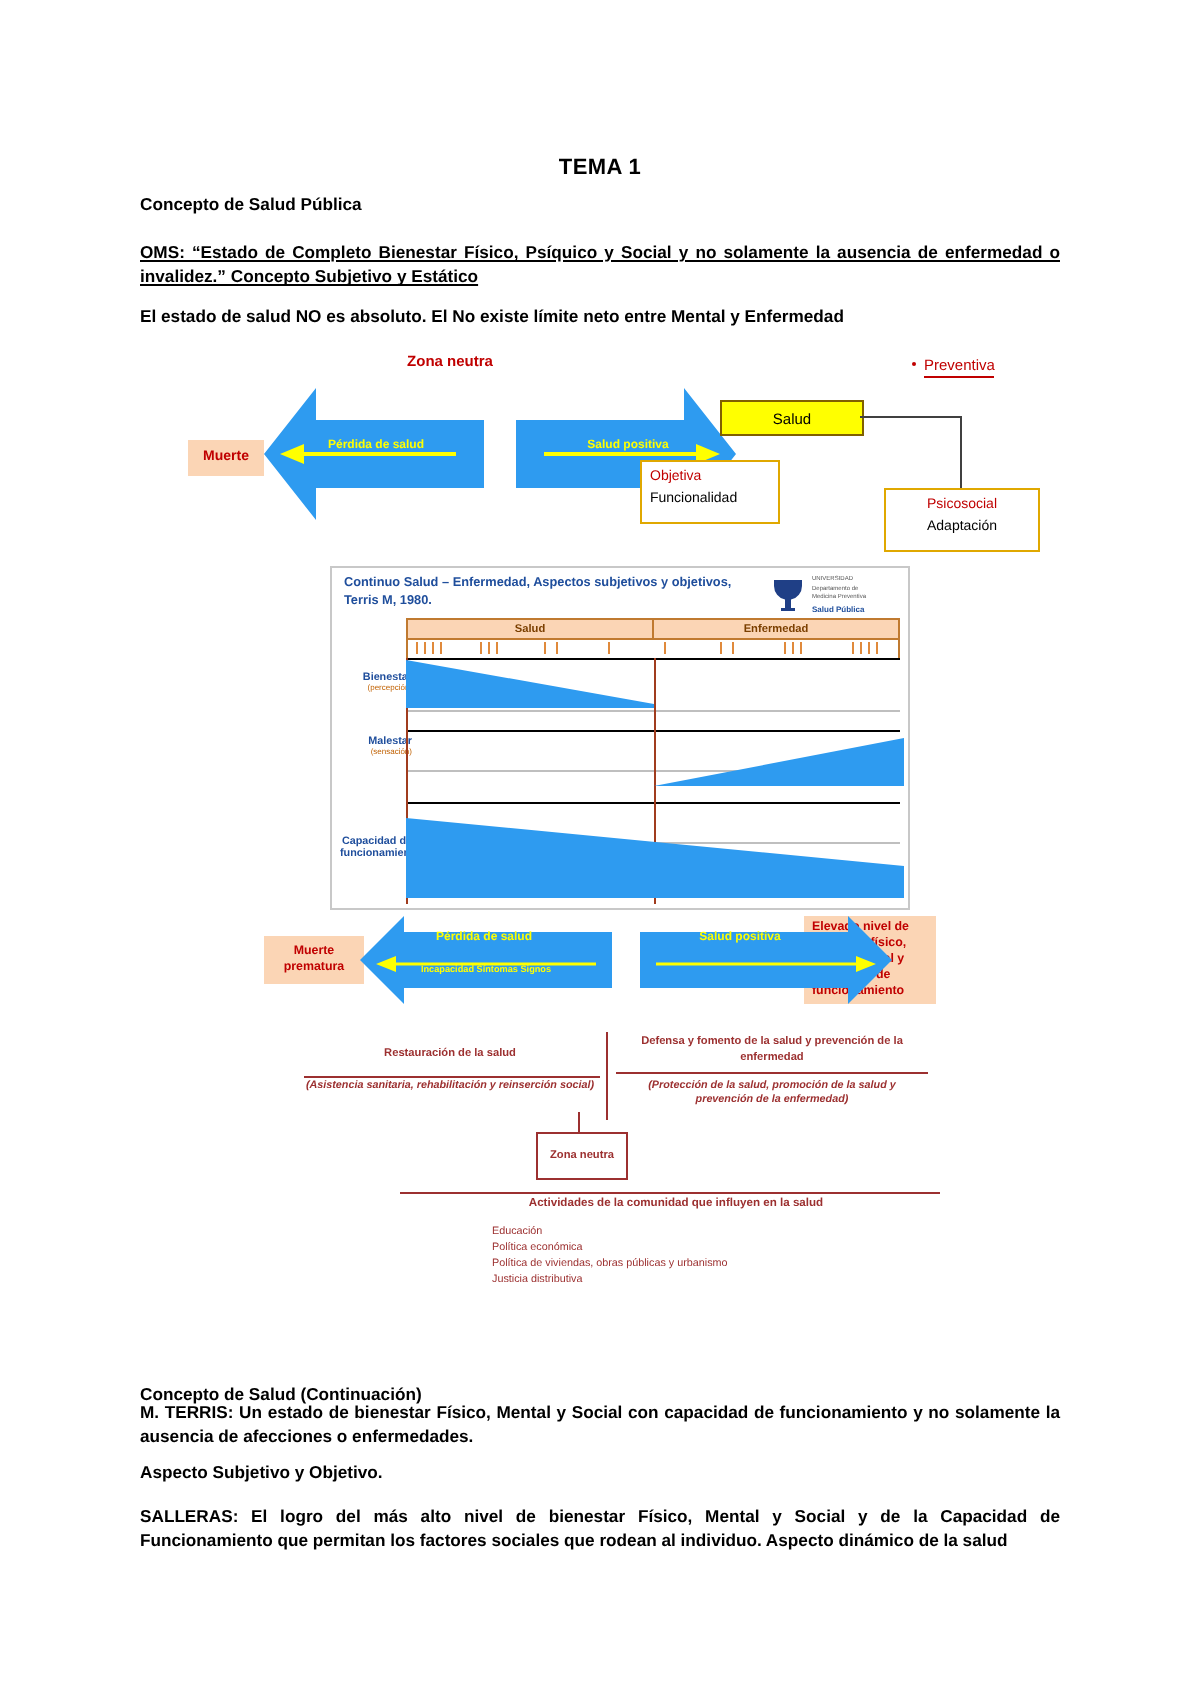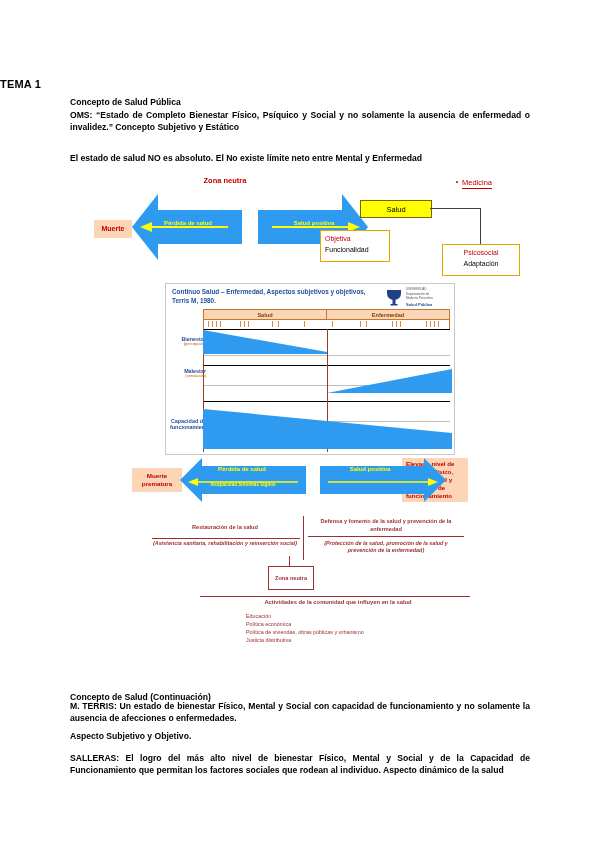--- a/index.html
+++ b/index.html
@@ -6,29 +6,29 @@
   html,body{margin:0;padding:0;background:#ffffff;}
   body{
     width:600px;height:848px;position:relative;overflow:hidden;
     font-family:"Liberation Sans","DejaVu Sans",sans-serif;
     color:#000;
   }
   .page{position:absolute;inset:0;padding:0;}
 
   
   .doc-title{
-    position:absolute;left:0;right:0;top:78px;text-align:left;
+    position:absolute;left:0;right:0;top:78px;text-align:center;
     font-size:11px;font-weight:bold;letter-spacing:.2px;
   }
   .para{
     position:absolute;left:70px;width:460px;
     font-size:8.6px;line-height:1.45;font-weight:bold;text-align:justify;
   }
   .p1{top:96px;}
-  .p2{top:109px;}
+  .p2{top:120px;text-decoration:underline;}
   .p3{top:152px;}
 
   .p4{top:676px;margin-top:15px;}
   .p5{top:700px;}
   .p6{top:730px;}
   .p7{top:752px;}
 
   
   .fig1{position:absolute;left:70px;top:172px;width:460px;height:112px;}
 
@@ -194,21 +194,21 @@
     <div class="yarrow-text" style="left:70px;top:48px;width:96px;font-size:6px;">Pérdida de salud</div>
 
     <svg class="arrowR" viewBox="0 0 110 66" preserveAspectRatio="none">
       <polygon points="110,33 84,0 84,16 0,16 0,50 84,50 84,66" fill="#2e9bf0"></polygon>
       <line x1="14" y1="33" x2="94" y2="33" stroke="#ffff00" stroke-width="2"></line>
       <polygon points="102,33 90,28 90,38" fill="#ffff00"></polygon>
     </svg>
     <div class="yarrow-text" style="left:196px;top:48px;width:96px;font-size:6px;">Salud positiva</div>
 
     <div class="subj-dot"></div>
-    <div class="subjetiva">Medicina</div>
+    <div class="subjetiva">Preventiva</div>
 
     <div class="yellow-label lbl-salud">Salud</div>
 
     <div class="connector conn-h"></div>
     <div class="connector conn-v"></div>
 
     <div class="ybox box-objetiva">
       <div class="r">Objetiva</div>
       <div>Funcionalidad</div>
     </div>

